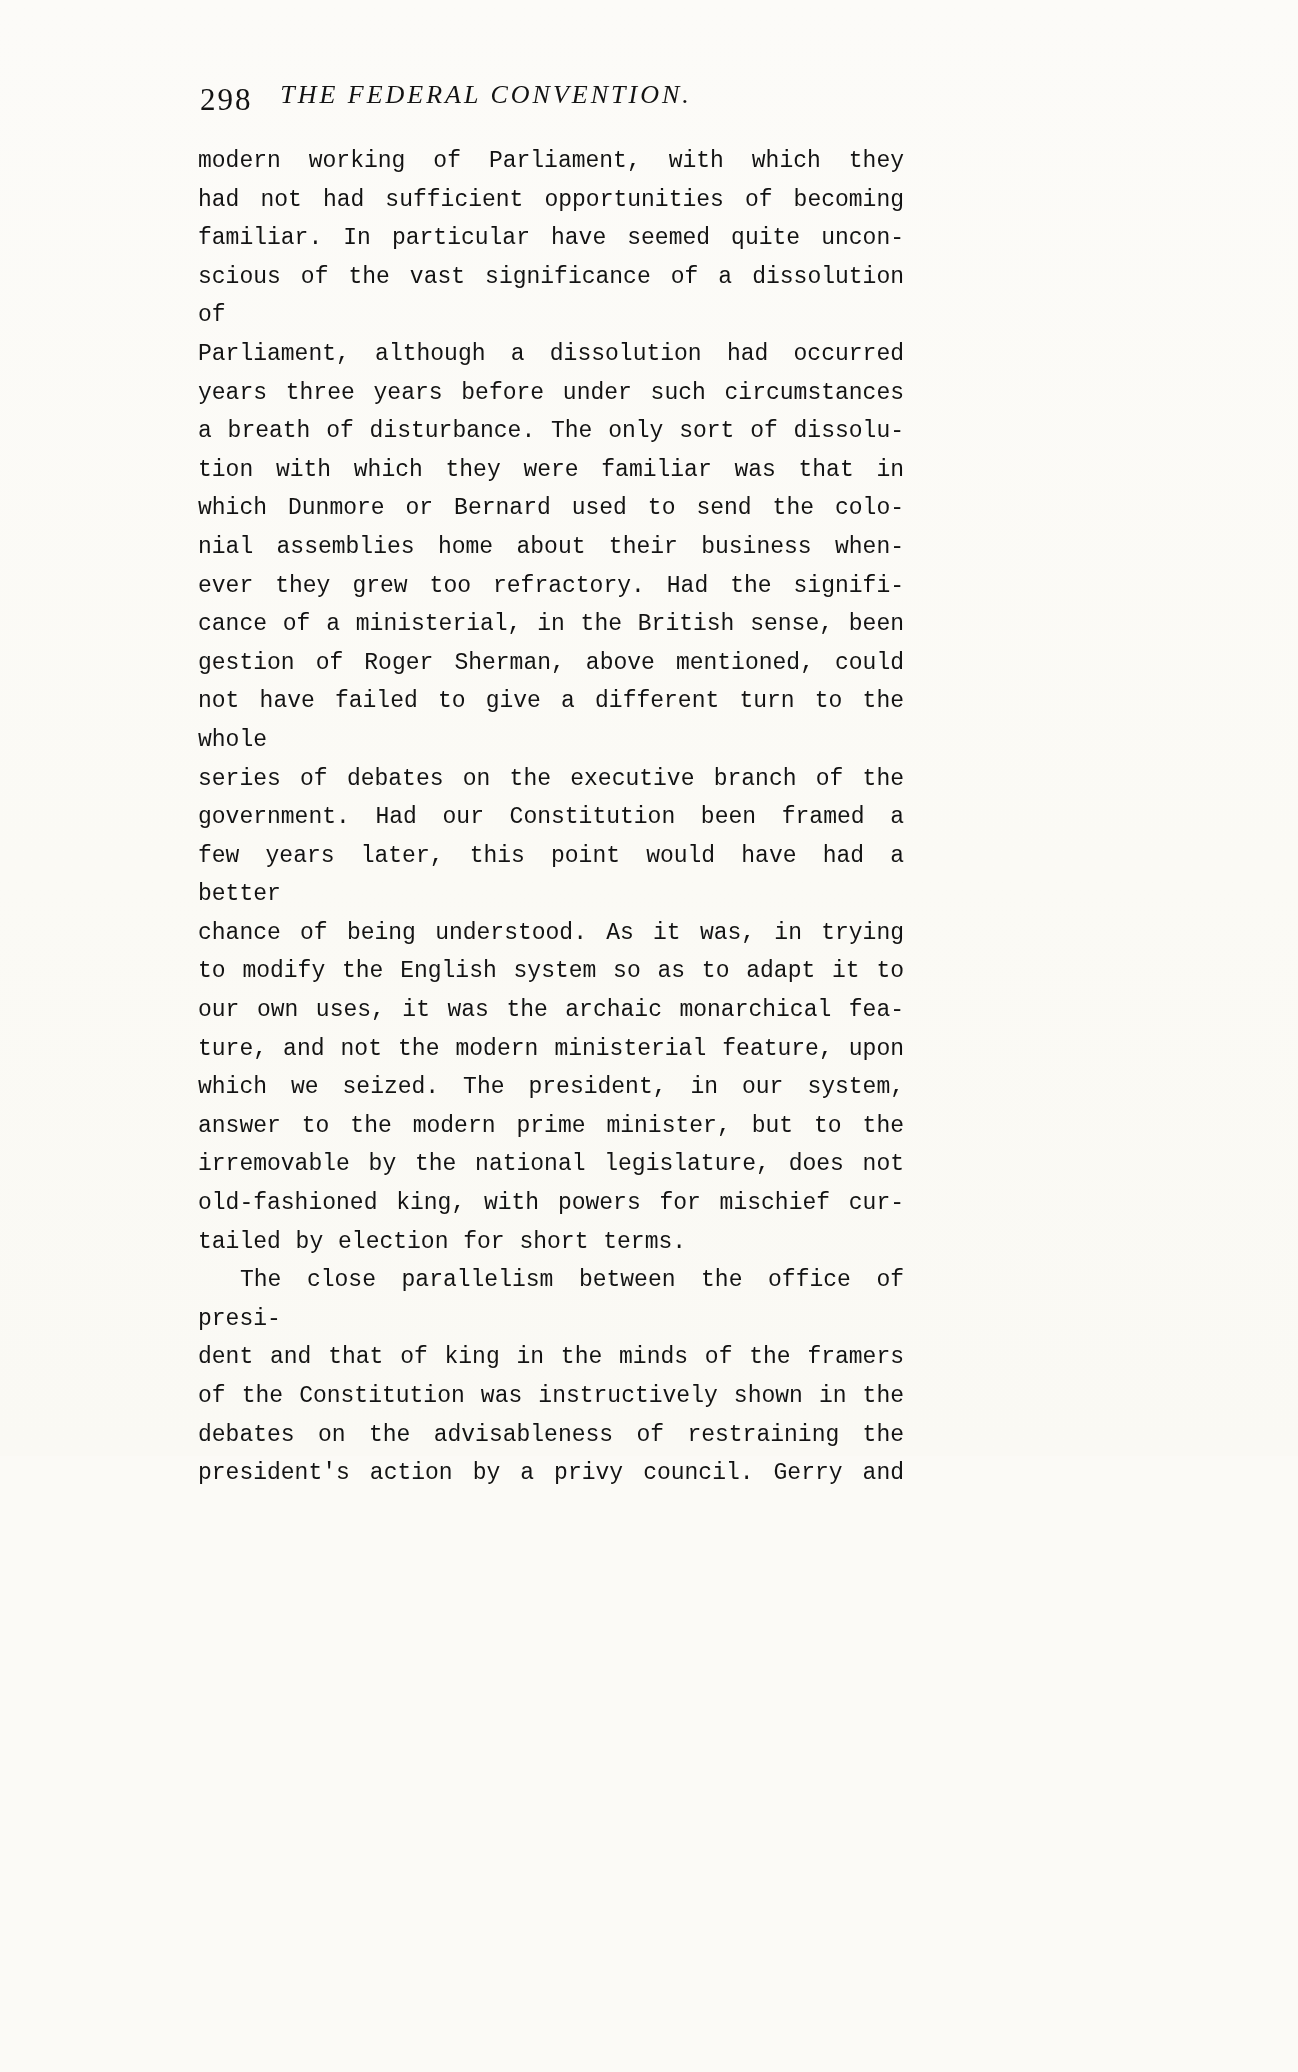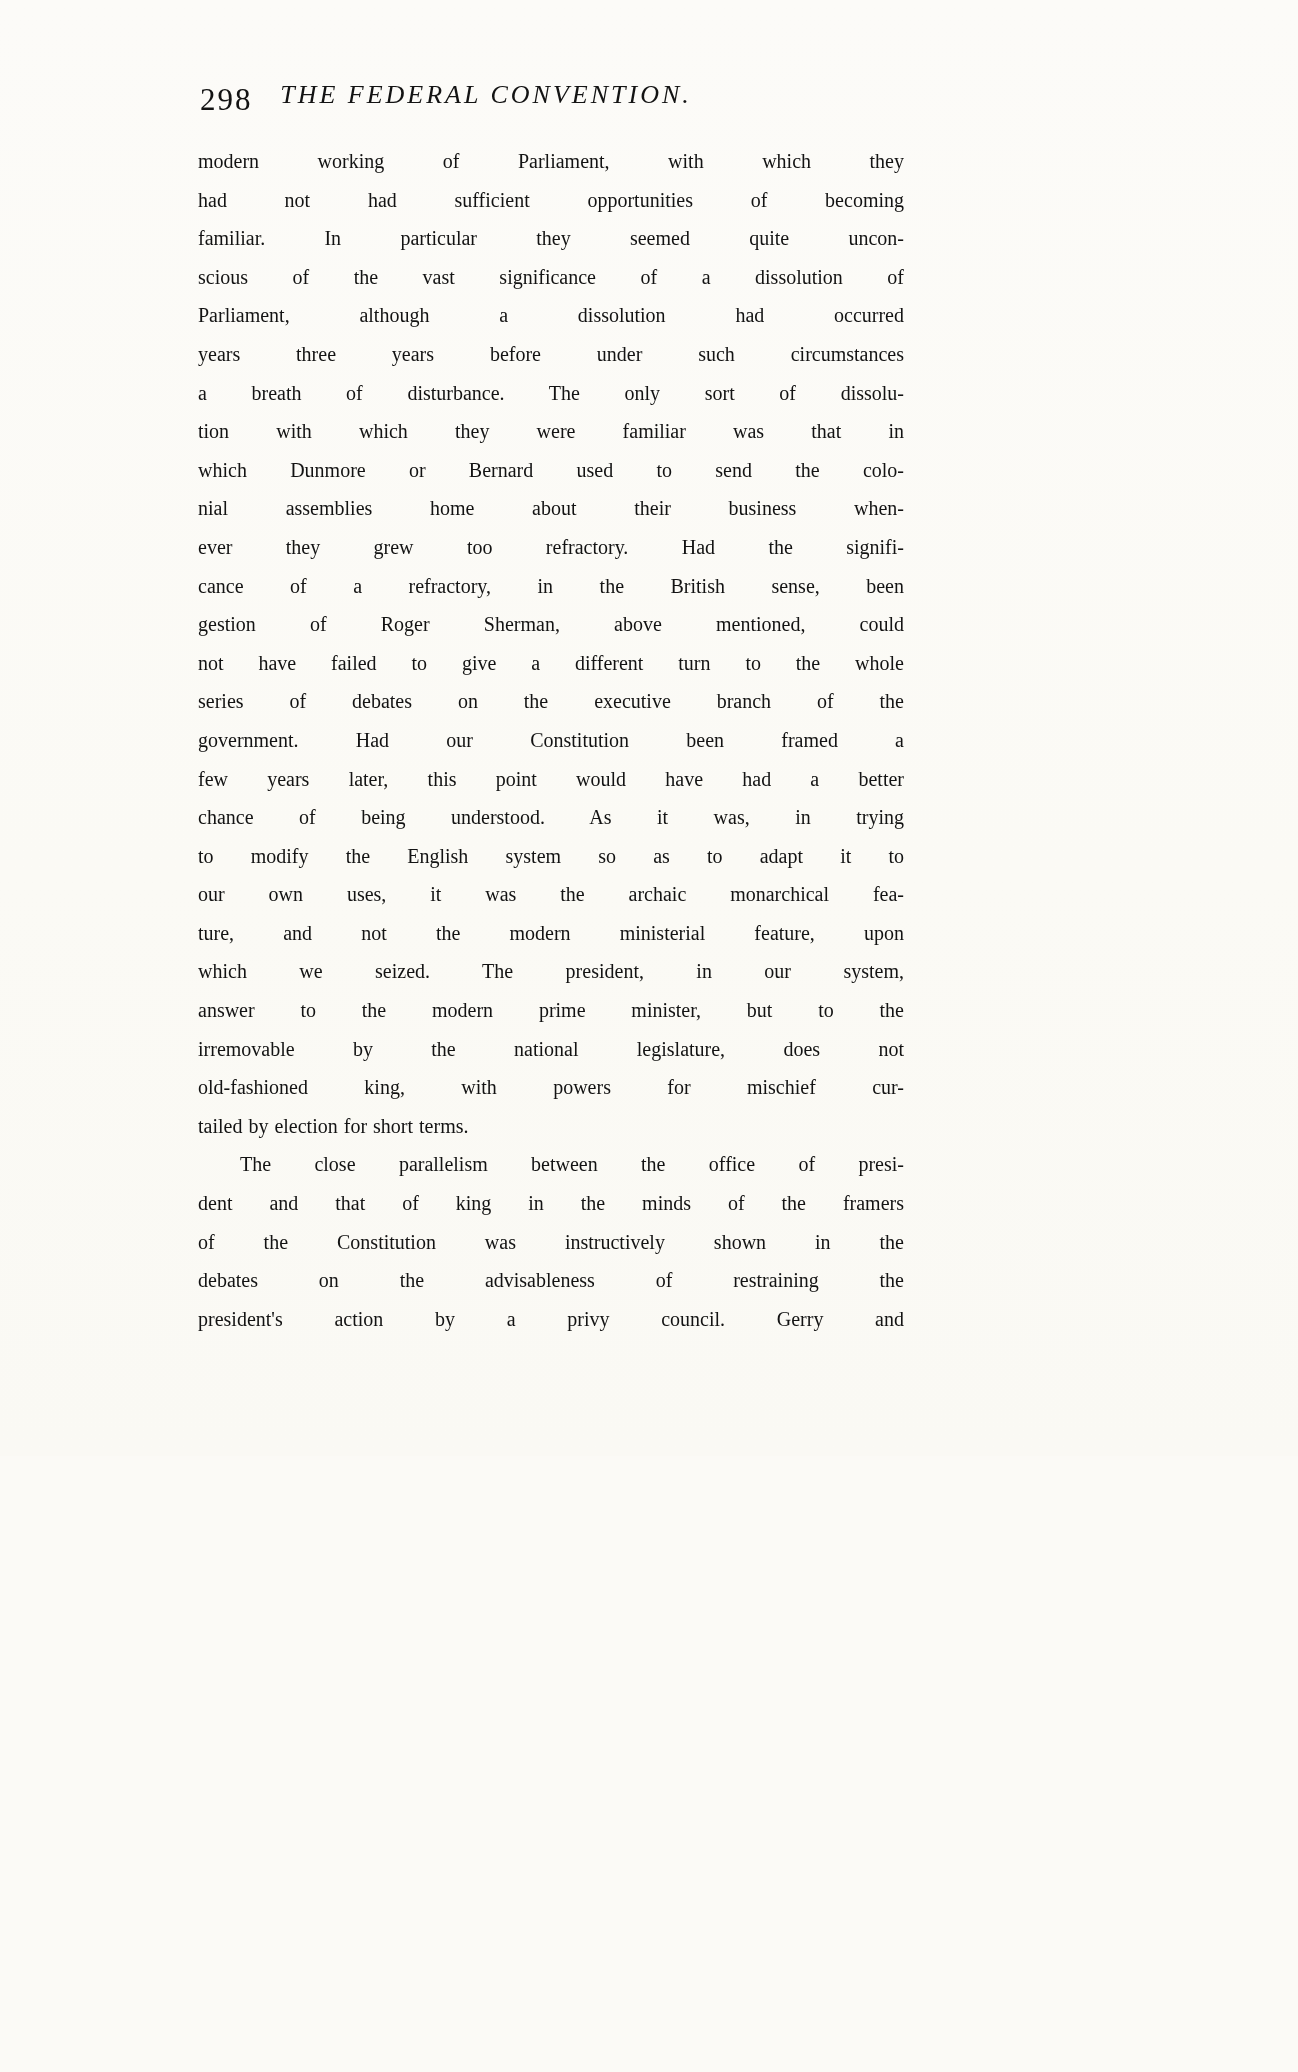--- a/index.html
+++ b/index.html
@@ -44,25 +44,26 @@
     padding-right: 130px;
     font-style: italic;
     font-size: 26px;
     letter-spacing: 3px;
     white-space: nowrap;
   }
   .body-text {
     margin-top: 6px;
   }
   .line {
-    font-size: 20px;
+    font-size: 23px;
     line-height: 38.6px;
     text-align: justify;
     text-align-last: justify;
     word-spacing: 1px;
+    font-family: Liberation Mono, monospace;
   }
   .line-last {
     text-align: center;
     text-align-last: left;
   }
   .line-indent {
     text-indent: 42px;
   }
 </style>
 </head>
@@ -70,30 +71,30 @@
 
 <div class="page">
   <div class="column">
     <div class="running-head">
       <span class="page-number">298</span>
       <div class="header-title">THE FEDERAL CONVENTION.</div>
     </div>
     <div class="body-text">
         <div class="line">modern working of Parliament, with which they</div>
         <div class="line">had not had sufficient opportunities of becoming</div>
-        <div class="line">familiar.  In particular they seemed quite uncon-</div>
+        <div class="line">familiar.  In particular have seemed quite uncon-</div>
         <div class="line">scious of the vast significance of a dissolution of</div>
         <div class="line">Parliament, although a dissolution had occurred</div>
         <div class="line">years three years before under such circumstances</div>
         <div class="line">a breath of disturbance.  The only sort of dissolu-</div>
         <div class="line">tion with which they were familiar was that in</div>
         <div class="line">which Dunmore or Bernard used to send the colo-</div>
         <div class="line">nial assemblies home about their business when-</div>
         <div class="line">ever they grew too refractory.  Had the signifi-</div>
-        <div class="line">cance of a refractory, in the British sense, been</div>
+        <div class="line">cance of a ministerial, in the British sense, been</div>
         <div class="line">gestion of Roger Sherman, above mentioned, could</div>
         <div class="line">not have failed to give a different turn to the whole</div>
         <div class="line">series of debates on the executive branch of the</div>
         <div class="line">government.  Had our Constitution been framed a</div>
         <div class="line">few years later, this point would have had a better</div>
         <div class="line">chance of being understood.  As it was, in trying</div>
         <div class="line">to modify the English system so as to adapt it to</div>
         <div class="line">our own uses, it was the archaic monarchical fea-</div>
         <div class="line">ture, and not the modern ministerial feature, upon</div>
         <div class="line">which we seized.  The president, in our system,</div>

